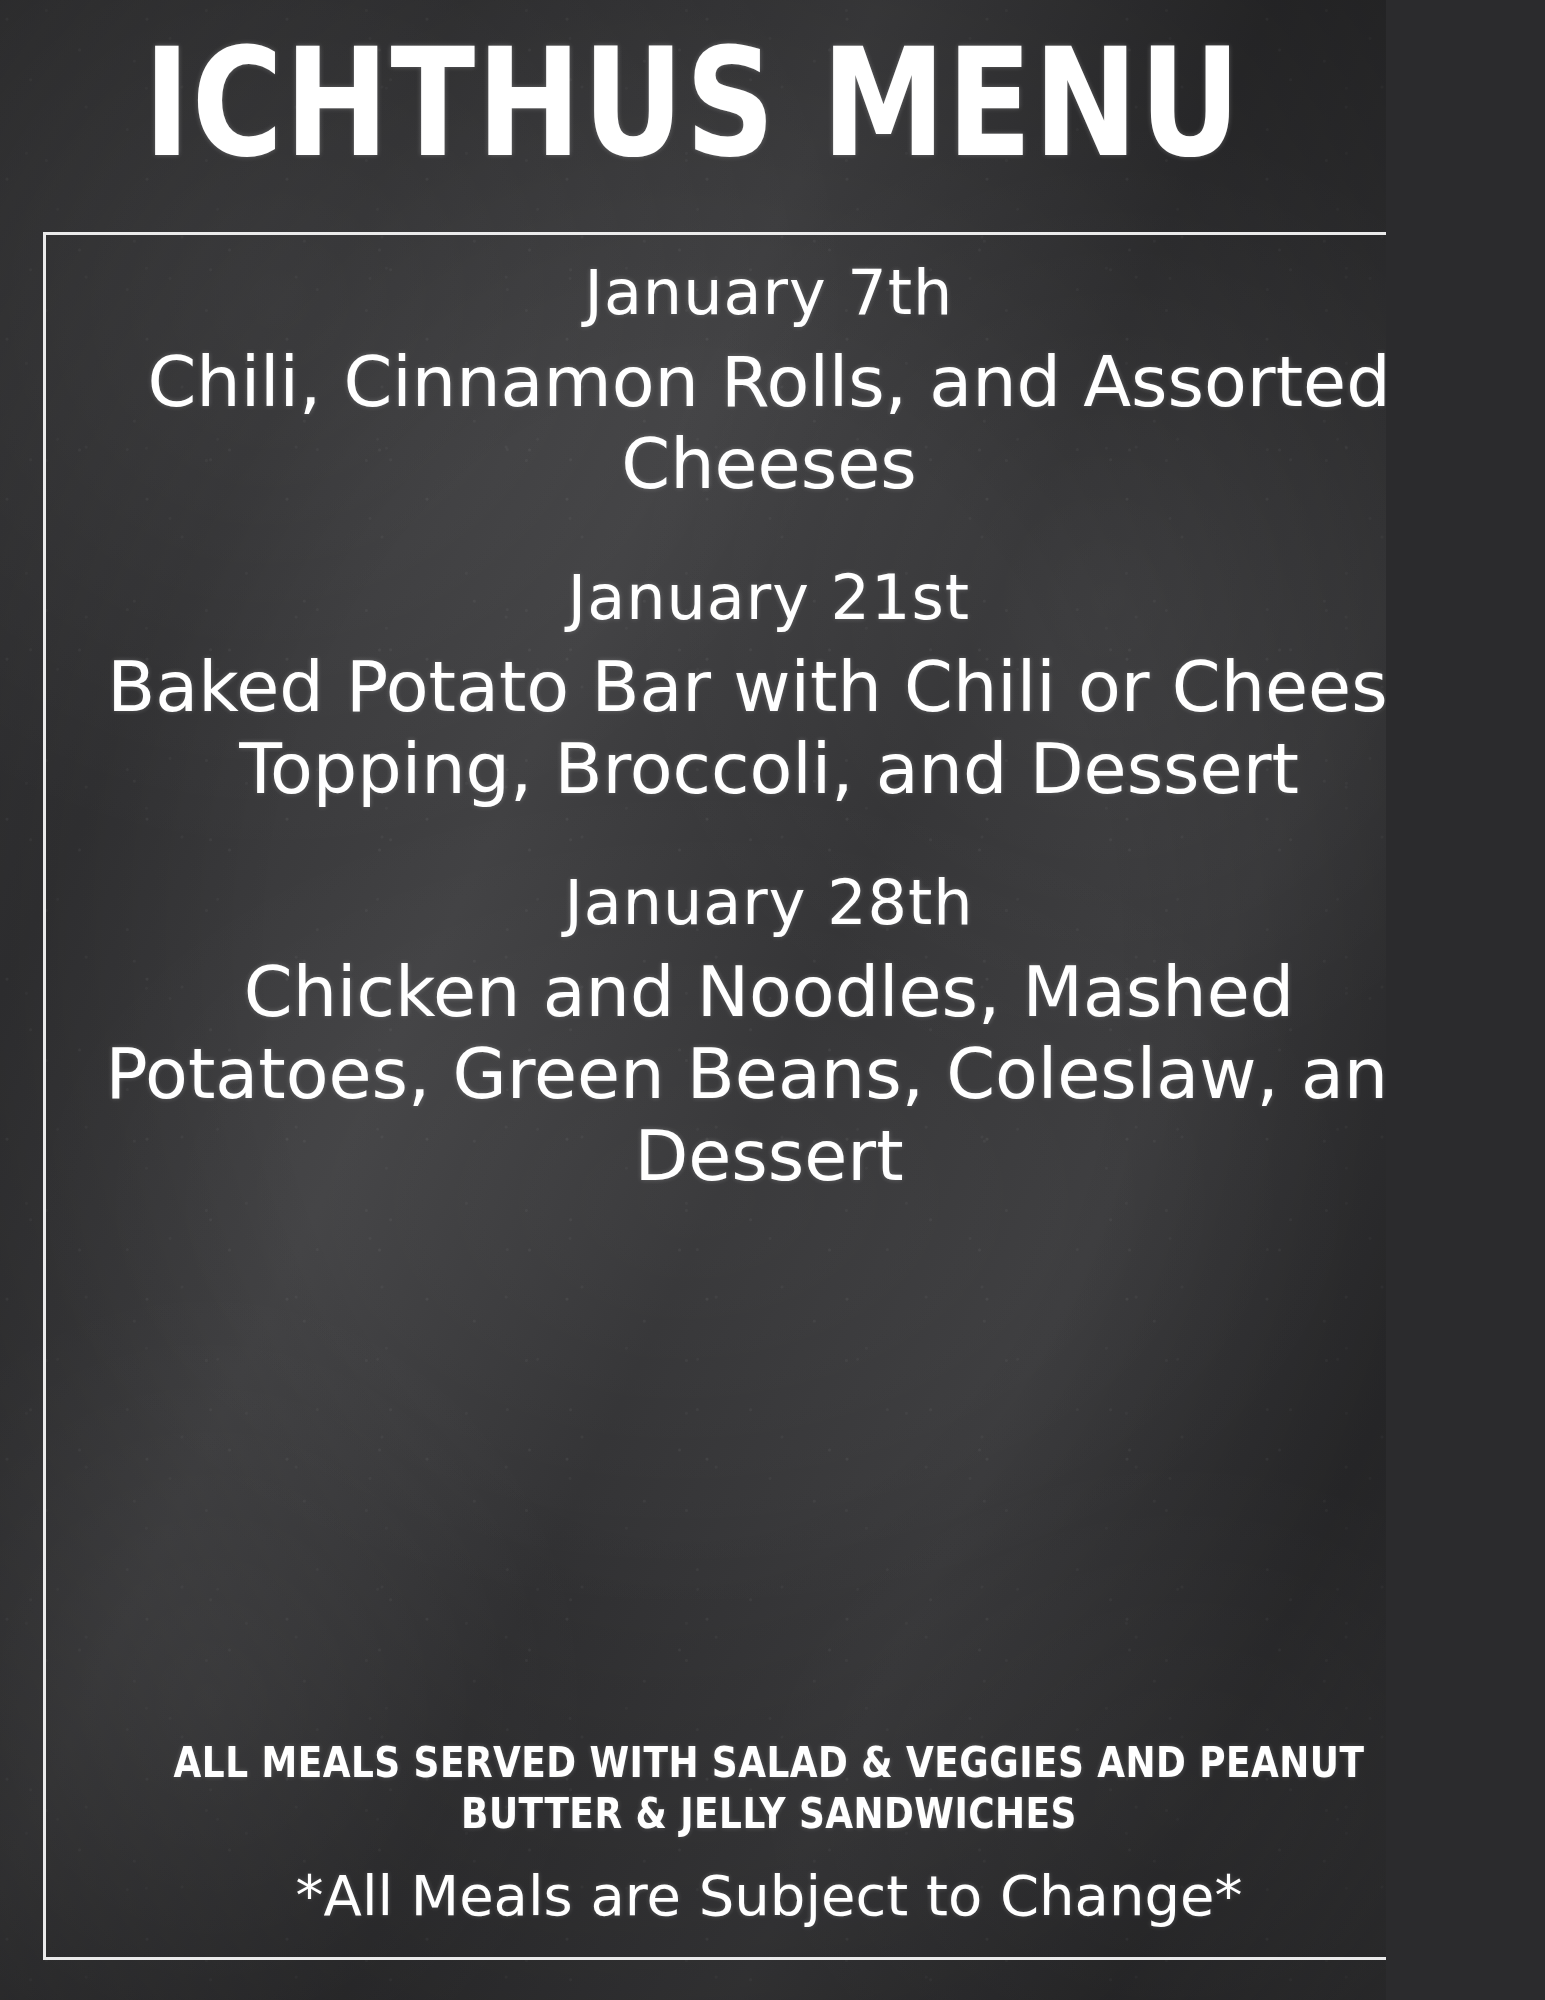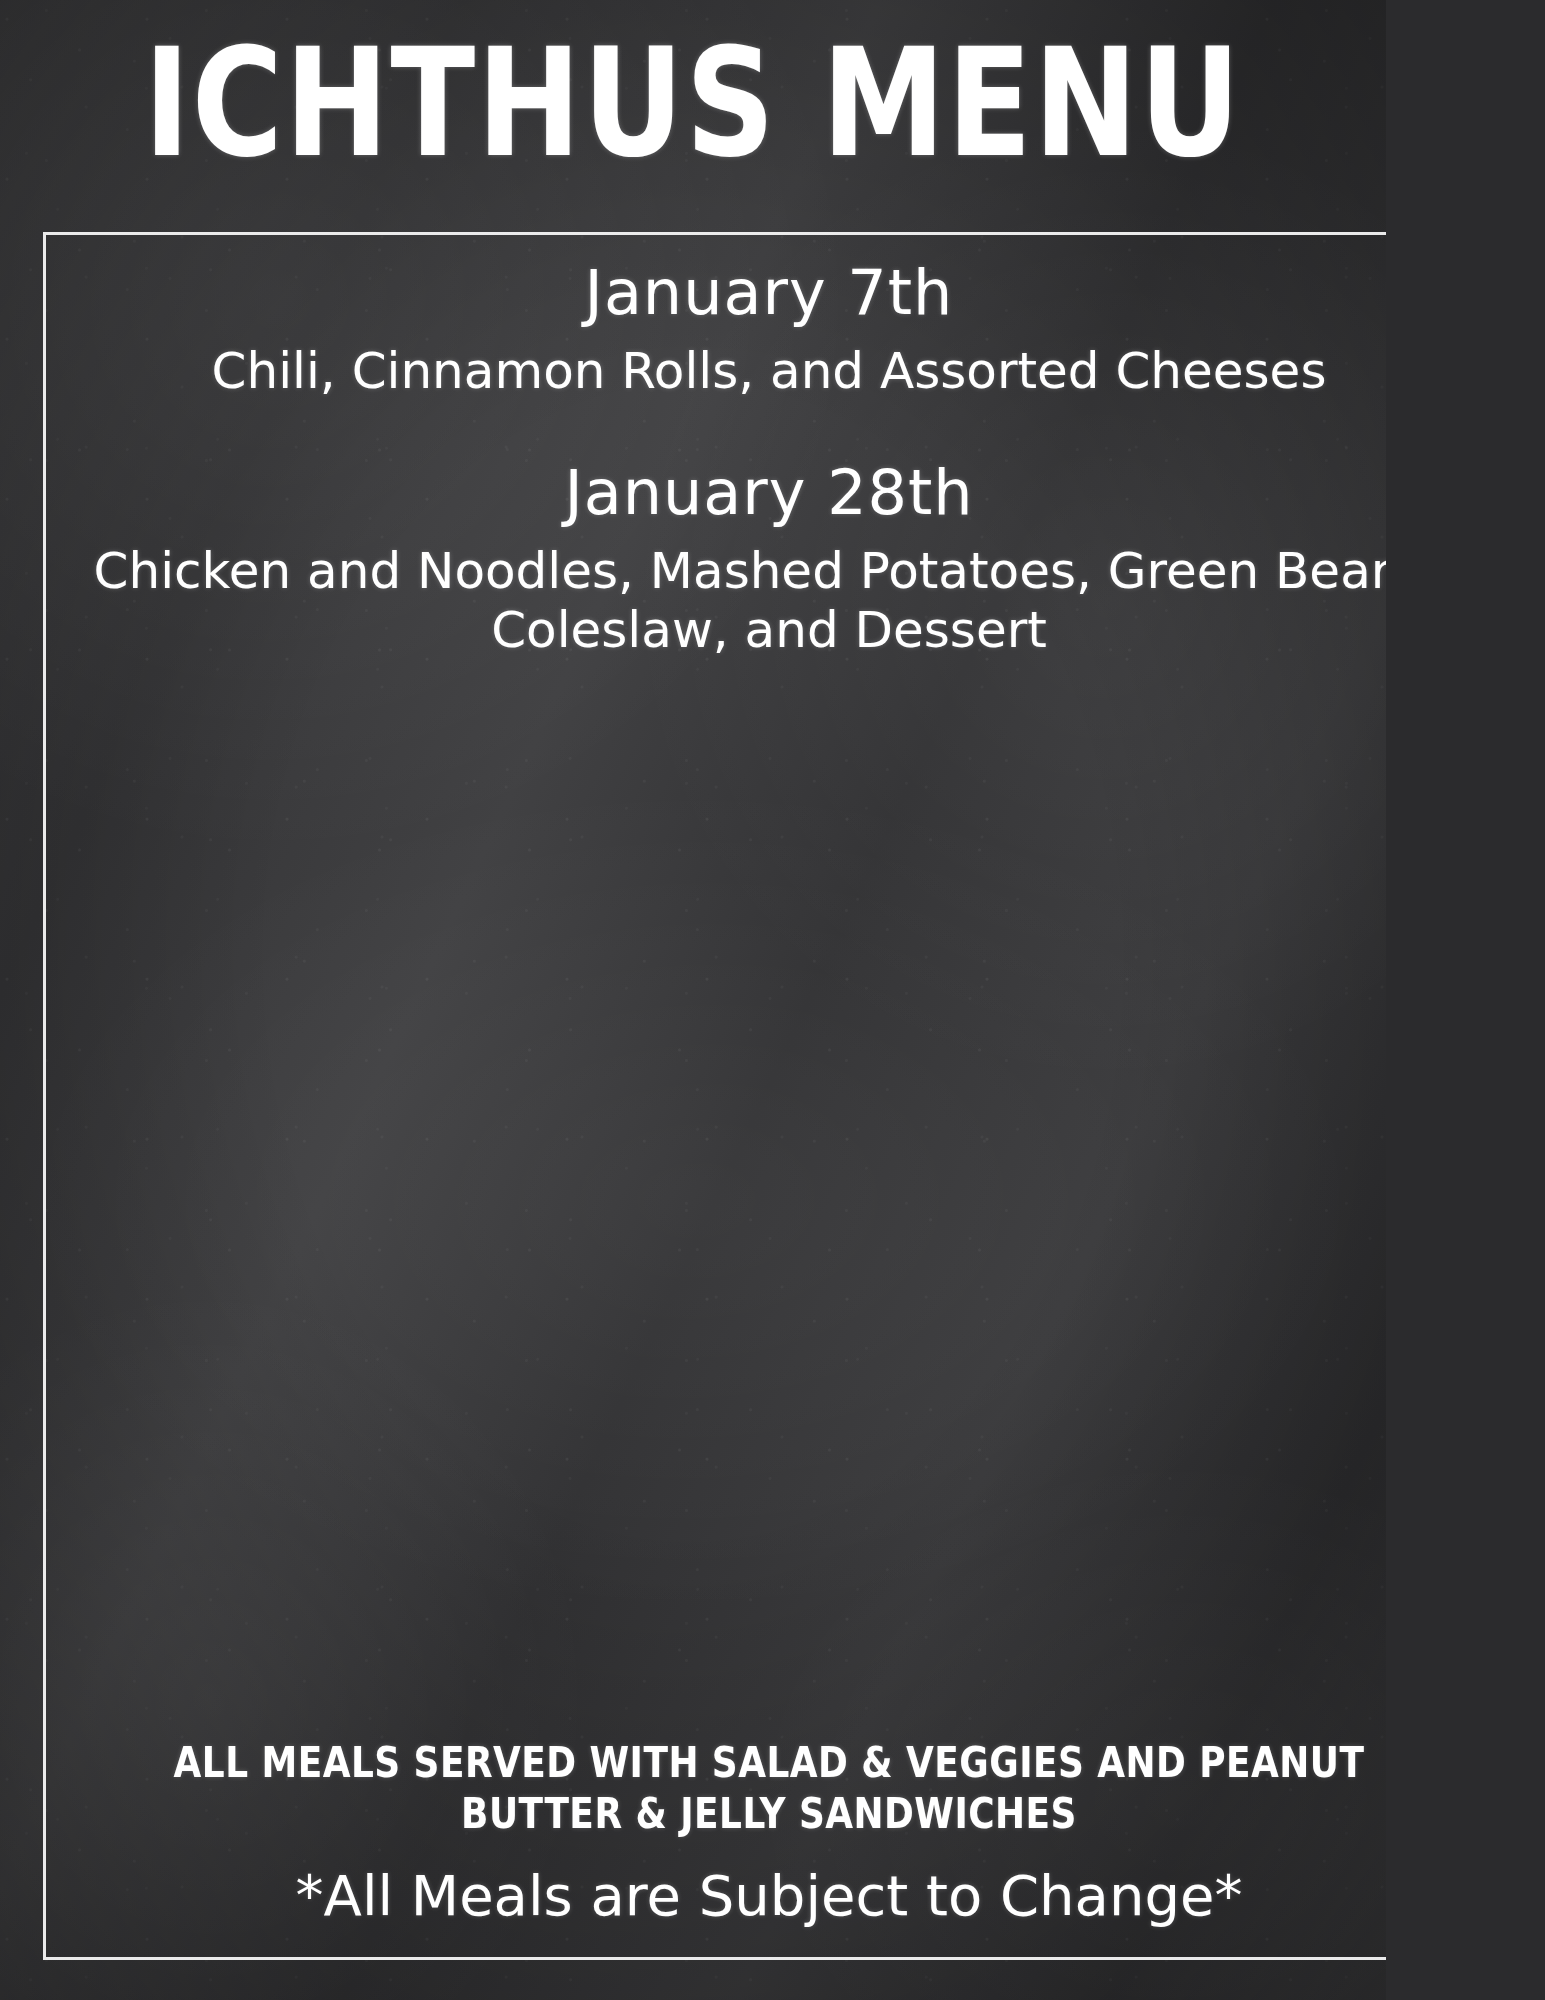--- a/index.html
+++ b/index.html
@@ -89,21 +89,21 @@
     font-family: "DejaVu Sans", sans-serif;
     font-weight: 400;
     font-size: 62px;
     line-height: 1.15;
     letter-spacing: 1px;
     text-shadow: 0 0 5px rgba(255,255,255,0.22);
   }
   .entry-desc {
     font-family: "DejaVu Sans", sans-serif;
     font-weight: 400;
-    font-size: 50px;
+    font-size: 70px;
     line-height: 1.17;
     margin-top: 14px;
     letter-spacing: 0px;
     text-shadow: 0 0 5px rgba(255,255,255,0.22);
   }
   .entry:nth-child(4) .entry-desc { font-size: 60px; }
 
   .footer {
     position: absolute;
     left: 46px;
@@ -140,20 +140,24 @@
 
   <div class="frame">
     <div class="entries">
 
       <div class="entry">
         <div class="entry-date">January 7th</div>
         <div class="entry-desc">Chili, Cinnamon Rolls, and Assorted Cheeses</div>
       </div>
 
 
+      <div class="entry">
+        <div class="entry-date">January 21st</div>
+        <div class="entry-desc">Baked Potato Bar with Chili or Cheese Topping, Broccoli, and Dessert</div>
+      </div>
 
       <div class="entry">
         <div class="entry-date">January 28th</div>
         <div class="entry-desc">Chicken and Noodles, Mashed Potatoes, Green Beans, Coleslaw, and Dessert</div>
       </div>
 
     </div>
 
     <div class="footer">
       <div class="footer-note">All meals served with salad &amp; veggies and peanut butter &amp; jelly sandwiches</div>

